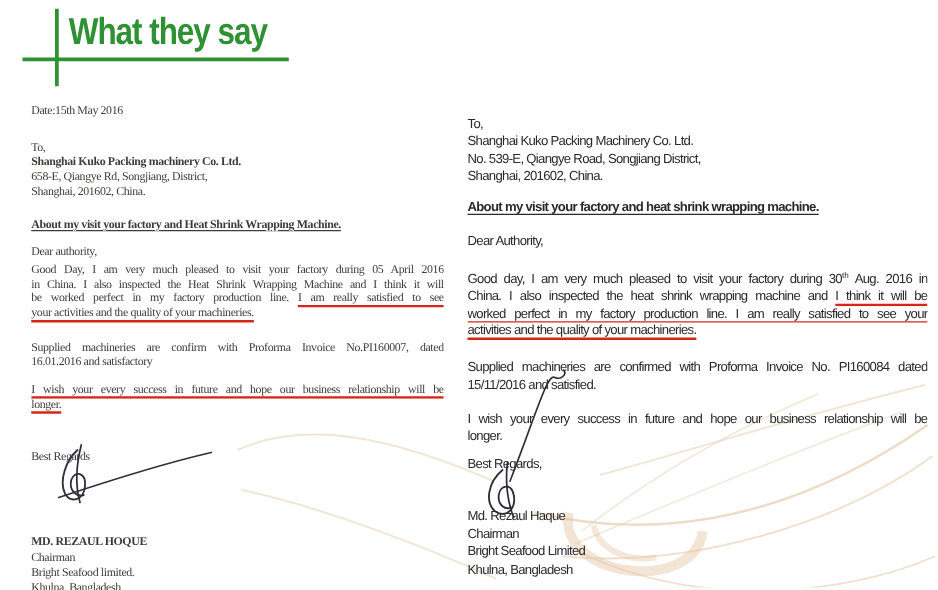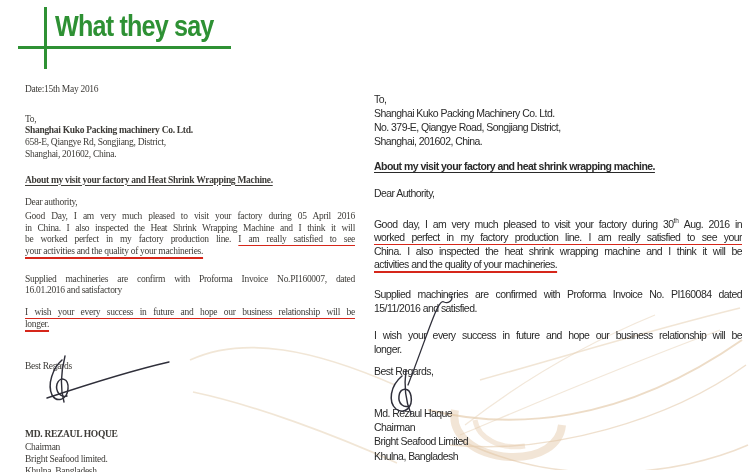--- a/index.html
+++ b/index.html
@@ -139,32 +139,32 @@
       <path d="M33,6 C24,14 18,30 23,41 C28,49 38,46 39,35 C40,24 31,22 28,30 C26,38 32,44 38,42" fill="none" stroke="#2f2f3a" stroke-width="1.5" stroke-linecap="round"></path>
       <path d="M36,2 C32,18 31,34 35,48" fill="none" stroke="#2f2f3a" stroke-width="1.4" stroke-linecap="round"></path>
     </svg>
   </div>
 
   <div class="letter letterR">
     <div class="txt">
       <div>
         <div>To,</div>
         <div>Shanghai Kuko Packing Machinery Co. Ltd.</div>
-        <div>No. 379-E, Qiangye Road, Songjiang District,</div>
+        <div>No. 539-E, Qiangye Road, Songjiang District,</div>
         <div>Shanghai, 201602, China.</div>
       </div>
 
       <div class="r-subject subject">About my visit your factory and heat shrink wrapping machine.</div>
 
       <div class="r-salut">Dear Authority,</div>
 
       <div class="r-body">
         <div class="jl"><span>Good day, I am very much pleased to visit your factory during 30</span><span class="sup">th</span><span> Aug. 2016 in</span></div>
+        <div class="jl"><span>China. I also inspected the heat shrink wrapping machine and </span><span class="ru">I think it will be</span></div>
         <div class="jl"><span class="ru">worked perfect in my factory production line. I am really satisfied to see your</span></div>
-        <div class="jl"><span>China. I also inspected the heat shrink wrapping machine and </span><span class="ru">I think it will be</span></div>
         <div class="ll"><span class="ru">activities and the quality of your machineries.</span></div>
       </div>
 
       <div class="r-supplied">
         <div class="jl"><span>Supplied machineries are confirmed with Proforma Invoice No. PI160084 dated</span></div>
         <div class="ll"><span>15/11/2016 and satisfied.</span></div>
       </div>
 
       <div class="r-closing">
         <div class="jl"><span>I wish your every success in future and hope our business relationship will be</span></div>

